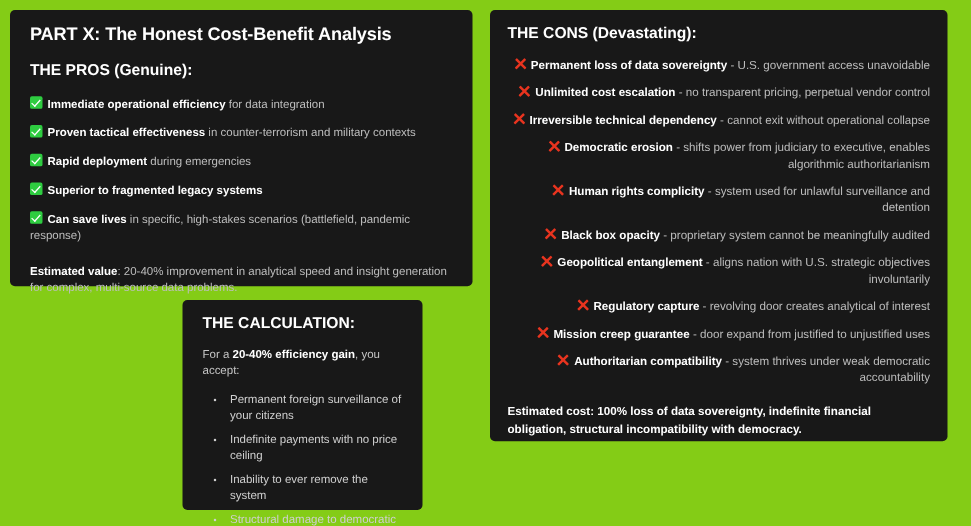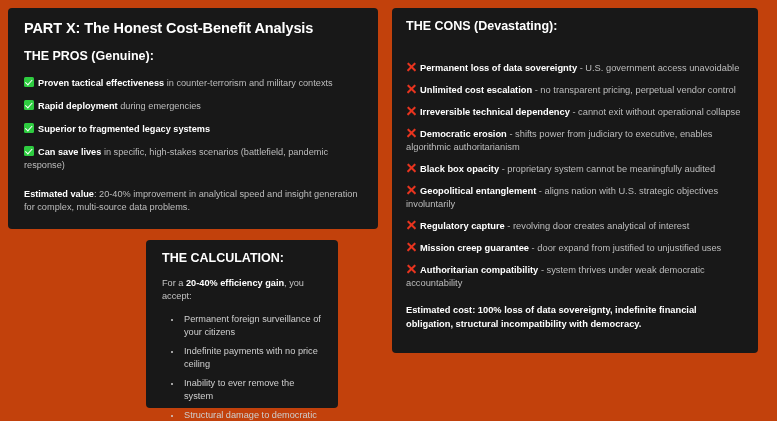--- a/index.html
+++ b/index.html
@@ -11,21 +11,21 @@
     width: 777px;
     height: 421px;
     overflow: hidden;
     font-family: "Liberation Sans", sans-serif;
     -webkit-font-smoothing: antialiased;
   }
   .stage {
     position: relative;
     width: 777px;
     height: 421px;
-    background: #c2410c;
+    background: #84cc16;
   }
 
   .panel {
     position: absolute;
     background: #181818;
     border-radius: 4px;
     box-sizing: border-box;
   }
 
   
@@ -62,34 +62,35 @@
     line-height: 1.1;
   }
   .section-title {
     color: #ffffff;
     font-size: 12.5px;
     font-weight: bold;
     margin: 0 0 13px 0;
     line-height: 1.1;
   }
   #cons-panel .section-title {
-    margin-bottom: 28px;
+    margin-bottom: 12px;
   }
 
   .item {
     display: block;
     color: #d2d2d2;
     font-size: 9.2px;
     line-height: 13px;
     margin: 0 0 10px 0;
     text-indent: 0;
   }
   #cons-panel .item {
     margin-bottom: 9px;
     font-size: 9.3px;
+    text-align: right;
   }
   .item:last-of-type { margin-bottom: 16px; }
   .check-glyph {
     display: inline-block;
     width: 10px;
     height: 10px;
     background: #2ecc40;
     border-radius: 1.5px;
     position: relative;
     vertical-align: -1.5px;
@@ -178,20 +179,21 @@
 </style>
 </head>
 <body>
 
 <div class="stage">
 
   <div class="panel" id="pros-panel">
     <h1 class="part-title">PART X: The Honest Cost-Benefit Analysis</h1>
     <h2 class="section-title">THE PROS (Genuine):</h2>
     <div id="pros-list">
+        <div class="item"><span class="check-glyph"></span><span class="strong">Immediate operational efficiency</span><span class="rest"> for data integration</span></div>
         <div class="item"><span class="check-glyph"></span><span class="strong">Proven tactical effectiveness</span><span class="rest"> in counter-terrorism and military contexts</span></div>
         <div class="item"><span class="check-glyph"></span><span class="strong">Rapid deployment</span><span class="rest"> during emergencies</span></div>
         <div class="item"><span class="check-glyph"></span><span class="strong">Superior to fragmented legacy systems</span><span class="rest"></span></div>
         <div class="item"><span class="check-glyph"></span><span class="strong">Can save lives</span><span class="rest"> in specific, high-stakes scenarios (battlefield, pandemic response)</span></div>
       </div>
     <p class="estimate">
       <span class="strong">Estimated value</span><span class="rest">: 20-40% improvement in analytical speed and insight generation for complex, multi-source data problems.</span>
     </p>
   </div>
 
@@ -210,20 +212,21 @@
 
   </div>
 
   <div class="panel" id="cons-panel">
     <h2 class="section-title">THE CONS (Devastating):</h2>
     <div id="cons-list">
         <div class="item"><span class="x-glyph"></span><span class="strong">Permanent loss of data sovereignty</span><span class="rest"> - U.S. government access unavoidable</span></div>
         <div class="item"><span class="x-glyph"></span><span class="strong">Unlimited cost escalation</span><span class="rest"> - no transparent pricing, perpetual vendor control</span></div>
         <div class="item"><span class="x-glyph"></span><span class="strong">Irreversible technical dependency</span><span class="rest"> - cannot exit without operational collapse</span></div>
         <div class="item"><span class="x-glyph"></span><span class="strong">Democratic erosion</span><span class="rest"> - shifts power from judiciary to executive, enables algorithmic authoritarianism</span></div>
+        <div class="item"><span class="x-glyph"></span><span class="strong">Human rights complicity</span><span class="rest"> - system used for unlawful surveillance and detention</span></div>
         <div class="item"><span class="x-glyph"></span><span class="strong">Black box opacity</span><span class="rest"> - proprietary system cannot be meaningfully audited</span></div>
         <div class="item"><span class="x-glyph"></span><span class="strong">Geopolitical entanglement</span><span class="rest"> - aligns nation with U.S. strategic objectives involuntarily</span></div>
         <div class="item"><span class="x-glyph"></span><span class="strong">Regulatory capture</span><span class="rest"> - revolving door creates analytical of interest</span></div>
         <div class="item"><span class="x-glyph"></span><span class="strong">Mission creep guarantee</span><span class="rest"> - door expand from justified to unjustified uses</span></div>
         <div class="item"><span class="x-glyph"></span><span class="strong">Authoritarian compatibility</span><span class="rest"> - system thrives under weak democratic accountability</span></div>
       </div>
     <p class="estimate">Estimated cost: 100% loss of data sovereignty, indefinite financial obligation, structural incompatibility with democracy.</p>
   </div>
 
 </div>

